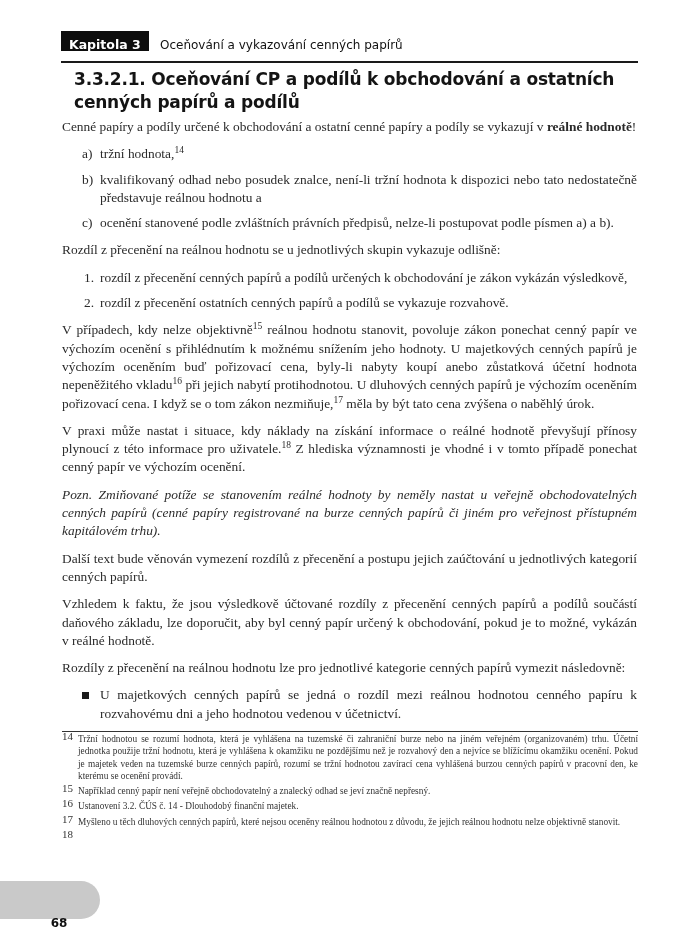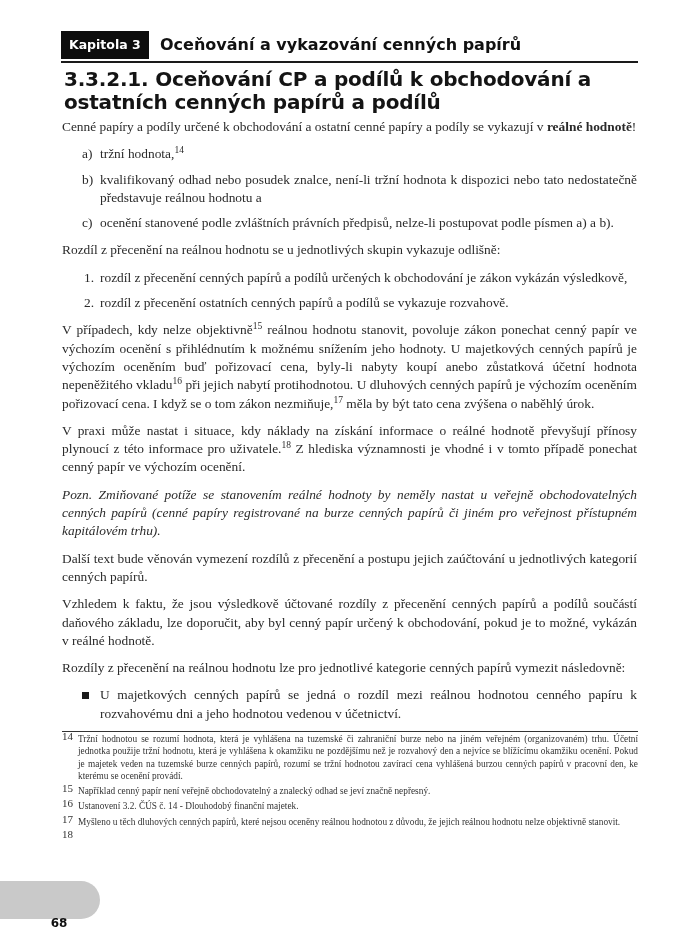--- a/index.html
+++ b/index.html
@@ -1,28 +1,28 @@
 <!DOCTYPE html>
 <html><head>
 <meta charset="utf-8">
 <style>
   html, body { margin: 0; padding: 0; background: #ffffff; }
   body { width: 700px; height: 933px; position: relative; overflow: hidden;
          font-family: "Liberation Serif", "DejaVu Serif", serif; color: #2a2a2a; }
 
   .header { position: absolute; left: 61px; top: 31px; width: 577px; height: 28px; }
-  .chapter-box { position: absolute; left: 0; top: 0; width: 88px; height: 28px; background: #0d0d0d;
+  .chapter-box { position: absolute; left: 0; top: 0; width: 88px; height: 20px; background: #0d0d0d;
                  color: #fff; font-family: "DejaVu Sans", sans-serif; font-weight: bold; font-size: 12.5px;
                  line-height: 28px; padding-left: 8px; box-sizing: border-box; }
   .chapter-title { position: absolute; left: 99px; top: 0; line-height: 28px; font-family: "DejaVu Sans", sans-serif;
-                   font-weight: bold; font-size: 16px; color: #111; }
+                   font-weight: normal; font-size: 12px; color: #111; }
   .header-rule { position: absolute; left: 61px; top: 61px; width: 577px; height: 2px; background: #1a1a1a; }
 
   .content { position: absolute; left: 62px; top: 68px; width: 575px; }
-  h1 { margin: 0 0 4px 2px; font-family: "DejaVu Sans", sans-serif; font-weight: bold; font-size: 20px;
+  h1 { margin: 0 0 4px 12px; font-family: "DejaVu Sans", sans-serif; font-weight: bold; font-size: 17px;
        line-height: 23px; color: #141414; letter-spacing: -0.2px; }
   p { margin: 0 0 9px 0; font-size: 13.4px; line-height: 18.3px; text-align: justify; }
   p.italic { font-style: italic; }
   sup { font-size: 9.5px; line-height: 0; vertical-align: 5px; }
   .list { margin: 0 0 9px 0; padding: 0; list-style: none; }
   .list li { position: relative; padding-left: 38px; margin: 0 0 7px 0; font-size: 13.4px; line-height: 18.3px; text-align: justify; }
   .list li .marker { position: absolute; left: 20px; top: 0; }
   .list.numbered li .marker { left: 22px; }
   .list.bullet li { padding-left: 38px; }
   .list.bullet li .marker { left: 20px; top: 6px; width: 7px; height: 7px; background: #1a1a1a; }

